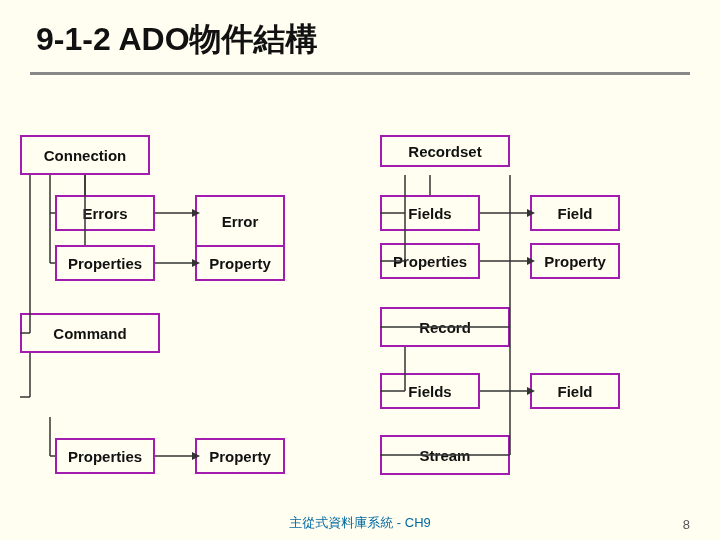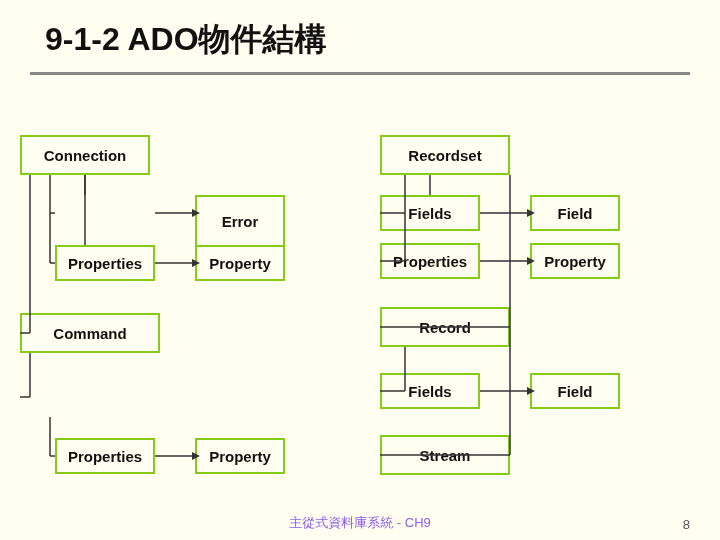--- a/index.html
+++ b/index.html
@@ -8,92 +8,93 @@
       height: 540px;
       background: #fffef0;
       font-family: Arial, sans-serif;
       overflow: hidden;
       position: relative;
     }
 
     .title {
       font-size: 32px;
       font-weight: bold;
-      padding: 18px 40px 10px 45px;
+      padding: 18px 40px 10px 36px;
       color: #111;
     }
 
     .divider {
       height: 3px;
       background: #888;
       margin: 0 30px 0 30px;
     }
 
     .diagram-area {
       position: relative;
       width: 720px;
       height: 420px;
       margin-top: 10px;
     }
 
     .box {
       position: absolute;
-      border: 2px solid #84cc16;
+      border: 2px solid #a21caf;
       background: #fffef0;
       display: flex;
       align-items: center;
       justify-content: center;
       font-size: 15px;
       font-weight: bold;
       color: #111;
       text-align: center;
     }
 
     .footer {
       position: absolute;
       bottom: 8px;
       width: 100%;
       text-align: center;
       font-size: 13px;
-      color: #8b5cf6;
+      color: #0369a1;
     }
 
     .page-num {
       position: absolute;
       bottom: 8px;
       right: 30px;
       font-size: 13px;
       color: #555;
     }
   </style>
 </head>
 <body>
 
 <div class="title">9-1-2 ADO物件結構</div>
 <div class="divider"></div>
 
 <div class="diagram-area">
 
   <div class="box" style="left:20px;top:50px;width:130px;height:40px;">Connection</div>
 
+  <div class="box" style="left:55px;top:110px;width:100px;height:36px;">Errors</div>
 
   <div class="box" style="left:195px;top:110px;width:90px;height:52px;">Error</div>
 
   <div class="box" style="left:55px;top:160px;width:100px;height:36px;">Properties</div>
 
   <div class="box" style="left:195px;top:160px;width:90px;height:36px;">Property</div>
 
   <div class="box" style="left:20px;top:228px;width:140px;height:40px;">Command</div>
 
 
   <div class="box" style="left:55px;top:353px;width:100px;height:36px;">Properties</div>
 
   <div class="box" style="left:195px;top:353px;width:90px;height:36px;">Property</div>
 
-  <div class="box" style="left:380px;top:50px;width:130px;height:40px;">Recordset</div>
+  <div class="box" style="left:380px;top:50px;width:130px;height:32px;">Recordset</div>
 
   <div class="box" style="left:380px;top:110px;width:100px;height:36px;">Fields</div>
 
   <div class="box" style="left:530px;top:110px;width:90px;height:36px;">Field</div>
 
   <div class="box" style="left:380px;top:158px;width:100px;height:36px;">Properties</div>
 
   <div class="box" style="left:530px;top:158px;width:90px;height:36px;">Property</div>
 
   <div class="box" style="left:380px;top:222px;width:130px;height:40px;">Record</div>

